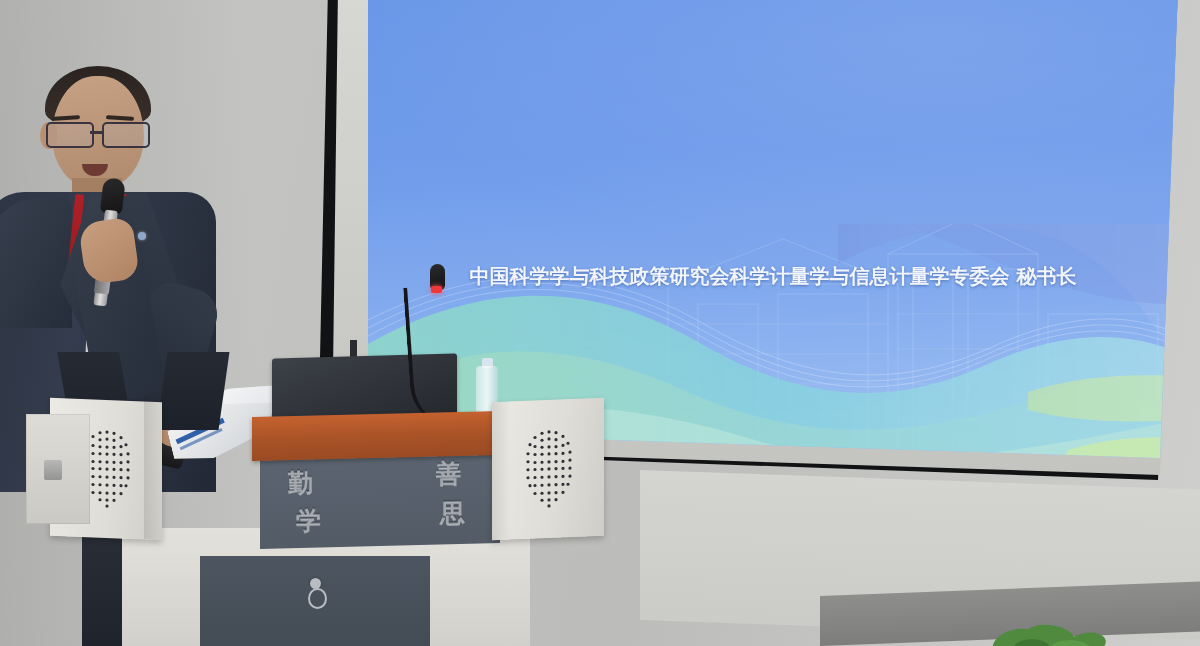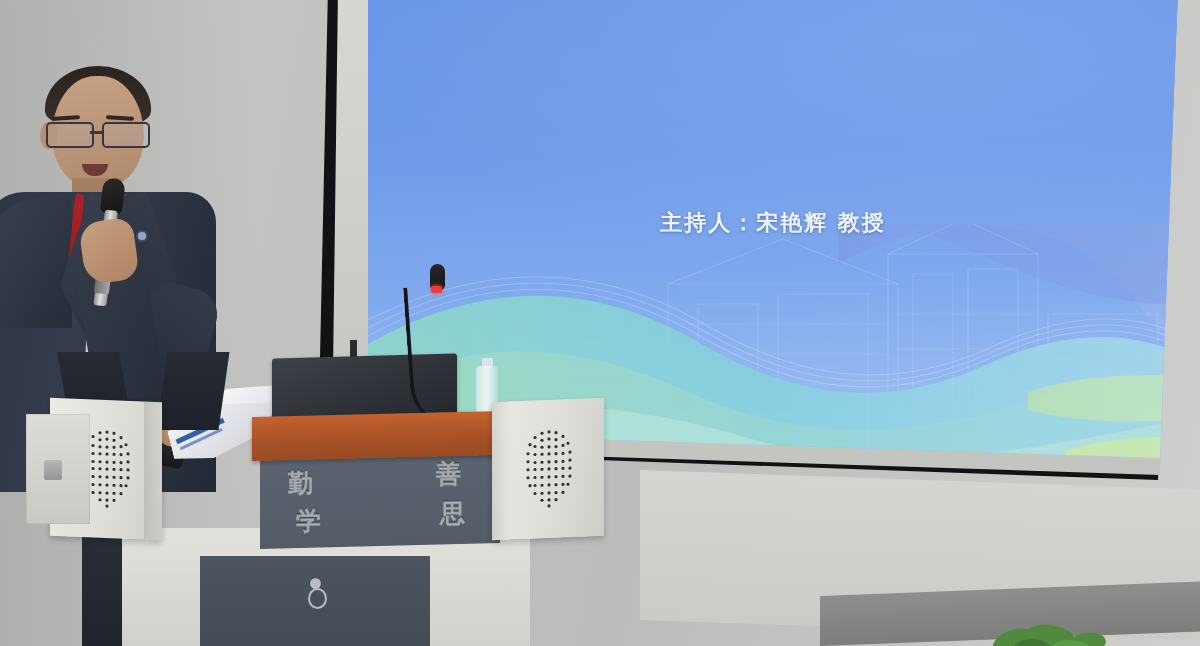--- a/index.html
+++ b/index.html
@@ -380,22 +380,22 @@
             <path d="M700 226 C740 214 780 212 810 214 L810 250 L690 250 Z" fill="#d3ec9c" opacity=".65"></path>
 
             <g stroke="#ffffff" stroke-opacity=".25" fill="none" stroke-width="1">
               <path d="M0 112 C120 46 232 54 332 112 C432 170 522 180 622 134 C702 98 762 102 810 122"></path>
               <path d="M0 104 C122 40 234 48 334 106 C434 164 524 174 624 128 C704 92 764 96 810 116"></path>
               <path d="M0 96 C124 34 236 42 336 100 C436 158 526 168 626 122 C706 86 766 90 810 110"></path>
             </g>
           </svg>
 
 
-          <div class="slide-host">主持人：宋艳辉 教授</div>
-
+
+          <div class="slide-org">中国科学学与科技政策研究会科学计量学与信息计量学专委会 秘书长</div>
         </div>
       </div>
     </div>
   </div>
 
   <div class="person">
     <div class="p-hair"></div>
     <div class="p-head"></div>
     <div class="p-ear"></div>
     <div class="p-brow l"></div>

